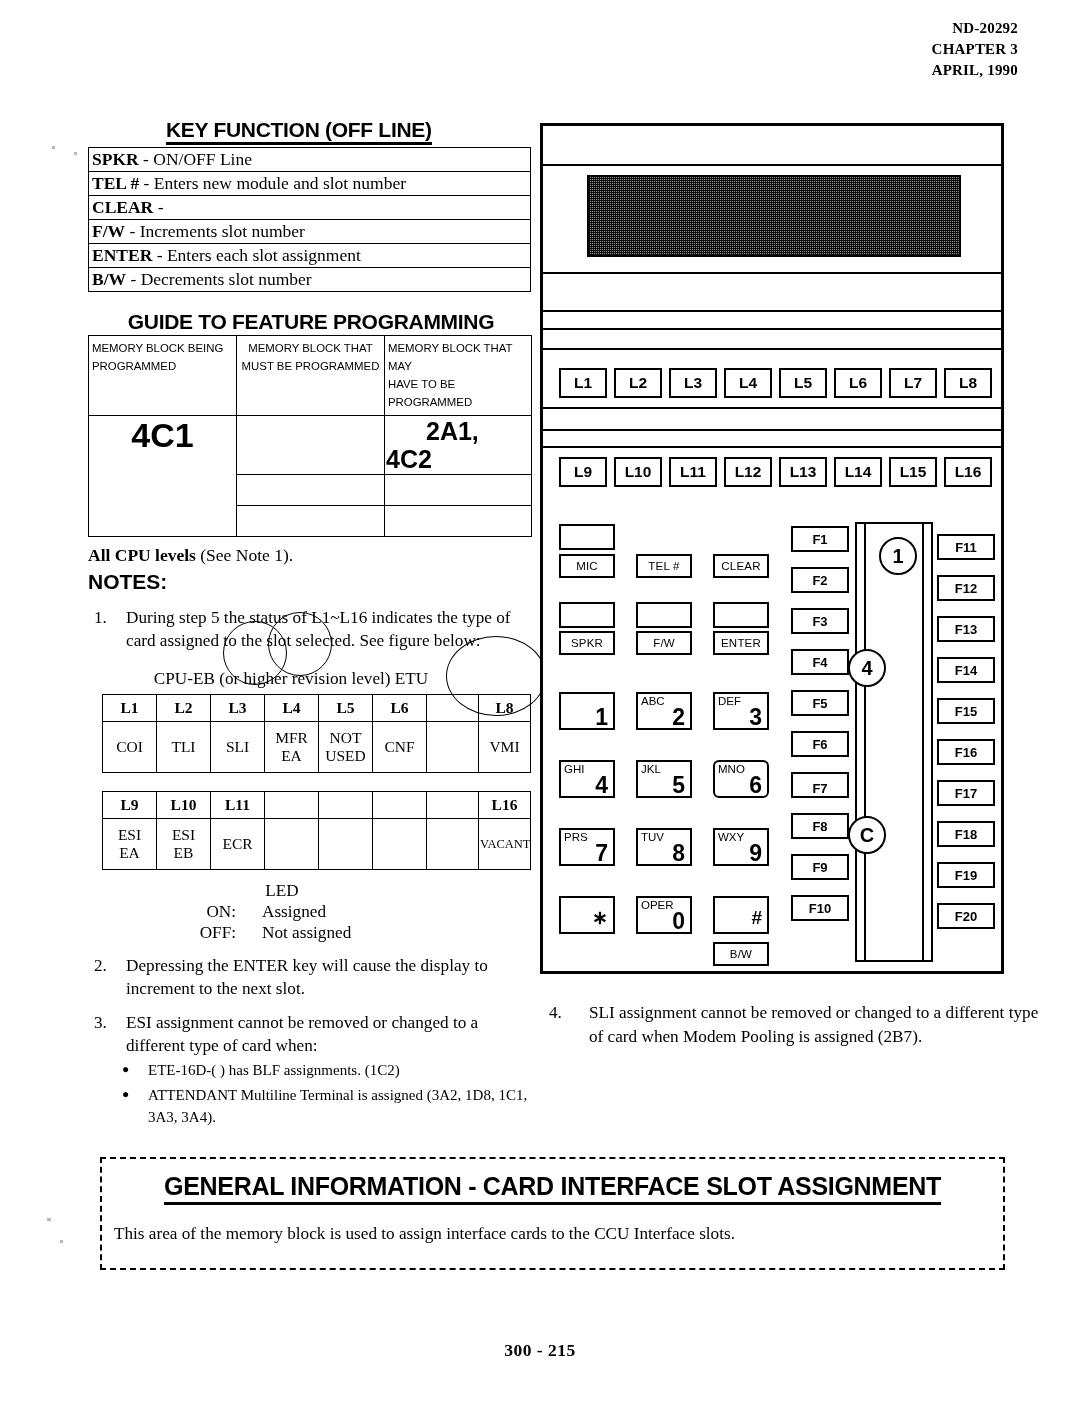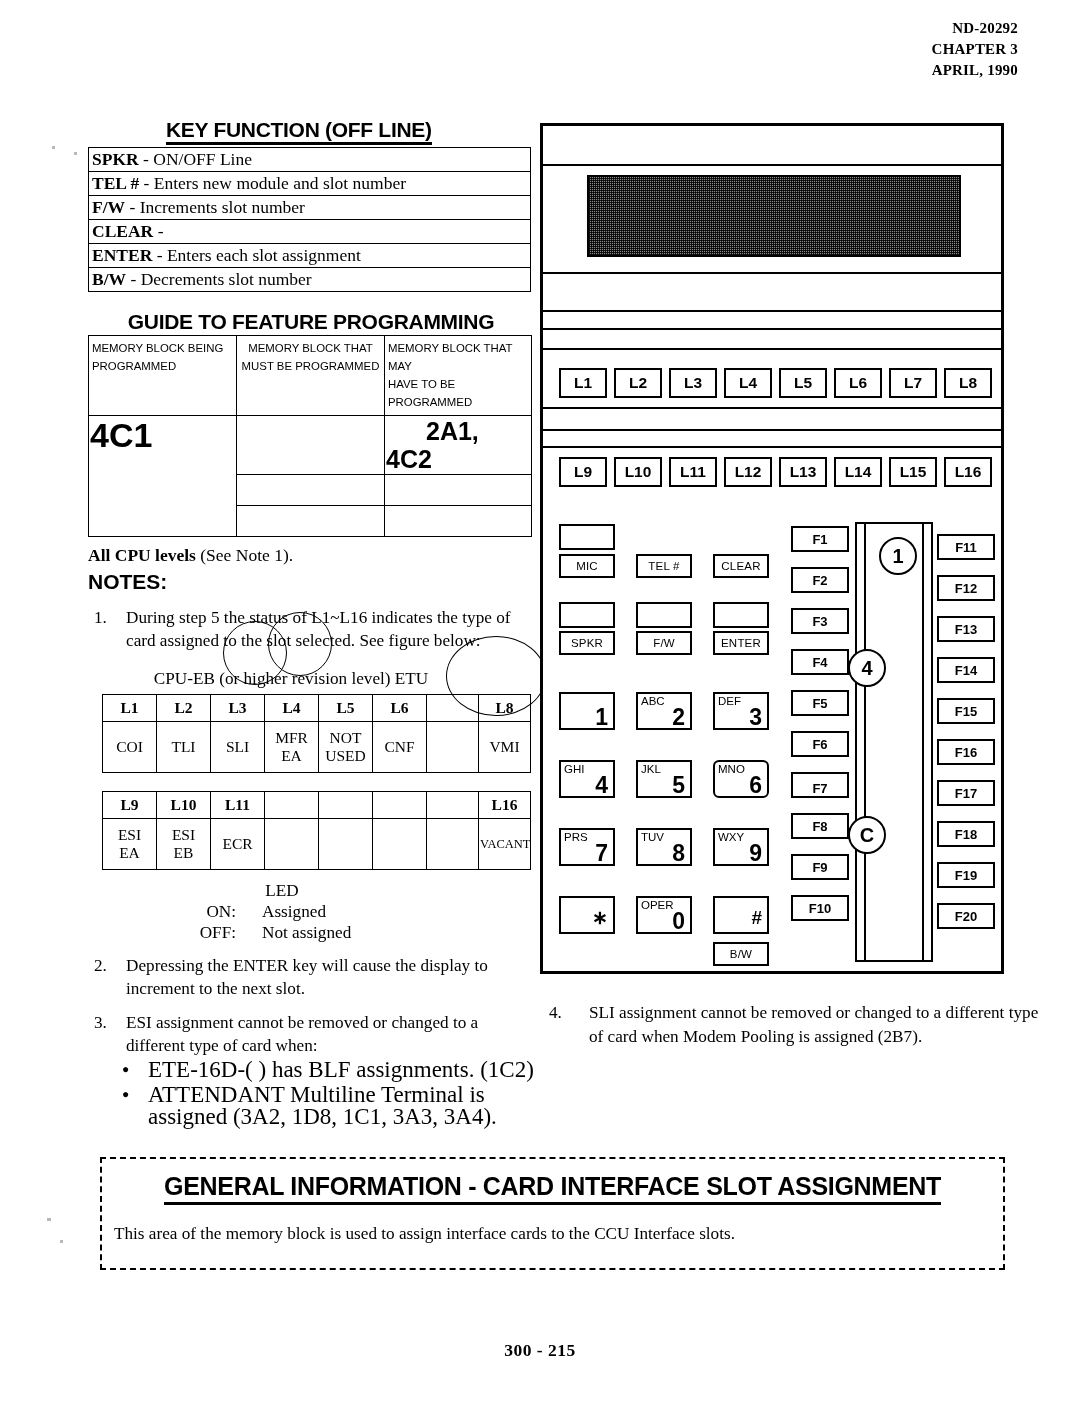--- a/index.html
+++ b/index.html
@@ -54,21 +54,21 @@
     margin-top: 18px; line-height: 24px;
   }
   table.gfp { border-collapse: collapse; width: 443px; table-layout: fixed; margin-top: 1px; }
   table.gfp td { border: 1.6px solid #000; vertical-align: top; }
   table.gfp td.hcell {
     font-family: "Liberation Sans", sans-serif;
     font-size: 11.4px; line-height: 18px; padding: 3px 3px 4px 3px;
     height: 40px;
   }
   .hcell .l2 { display:block; }
-  td.big { vertical-align: middle; }
+  td.big { text-align: center; vertical-align: middle; }
   .bigtext {
     font-family: "Liberation Sans", sans-serif; font-weight: bold;
     font-size: 34px; line-height: 36px;
   }
   .midtext {
     font-family: "Liberation Sans", sans-serif; font-weight: bold;
     font-size: 25px; line-height: 28px; padding-left: 6px; margin-left: 34px;
   }
   td.r1 { height: 35px; }
   td.r2 { height: 28px; }
@@ -100,21 +100,21 @@
   table.slots td.small { font-size: 12.5px; }
   .slots-gap { height: 14px; }
 
   .led-block { text-align: center; font-size: 17.2px; line-height: 21px; margin-top: 10px; padding-right: 58px; }
   .led-block .row { display: block; }
   .led-lbl { display: inline-block; width: 64px; text-align: right; }
   .led-val { display: inline-block; width: 130px; text-align: left; padding-left: 26px; }
 
   ul.bullets { list-style: none; margin: 2px 0 0 0; padding-left: 34px; }
   ul.bullets li {
-    position: relative; font-size: 23px; line-height: 22.5px; margin-top: 2px;
+    position: relative; font-size: 15px; line-height: 22.5px; margin-top: 2px;
     padding-left: 26px;
   }
   ul.bullets li::before {
     content: "\25CF"; position: absolute; left: 0; top: -1px; font-size: 12px;
   }
 
   
   .note4 {
     position: absolute; left: 549px; top: 1001px; width: 462px;
     font-size: 17.2px; line-height: 24px; padding-left: 40px;
@@ -231,28 +231,28 @@
           <td><b>SPKR</b>
             <span>-</span>
             <span>ON/OFF Line</span></td>
         </tr>
         <tr>
           <td><b>TEL #</b>
             <span>-</span>
             <span>Enters new module and slot number</span></td>
         </tr>
         <tr>
+          <td><b>CLEAR</b>
+            <span>-</span>
+            <span></span></td>
+        </tr>
+        <tr>
           <td><b>F/W</b>
             <span>-</span>
             <span>Increments slot number</span></td>
-        </tr>
-        <tr>
-          <td><b>CLEAR</b>
-            <span>-</span>
-            <span></span></td>
         </tr>
         <tr>
           <td><b>ENTER</b>
             <span>-</span>
             <span>Enters each slot assignment</span></td>
         </tr>
         <tr>
           <td><b>B/W</b>
             <span>-</span>
             <span>Decrements slot number</span></td>

